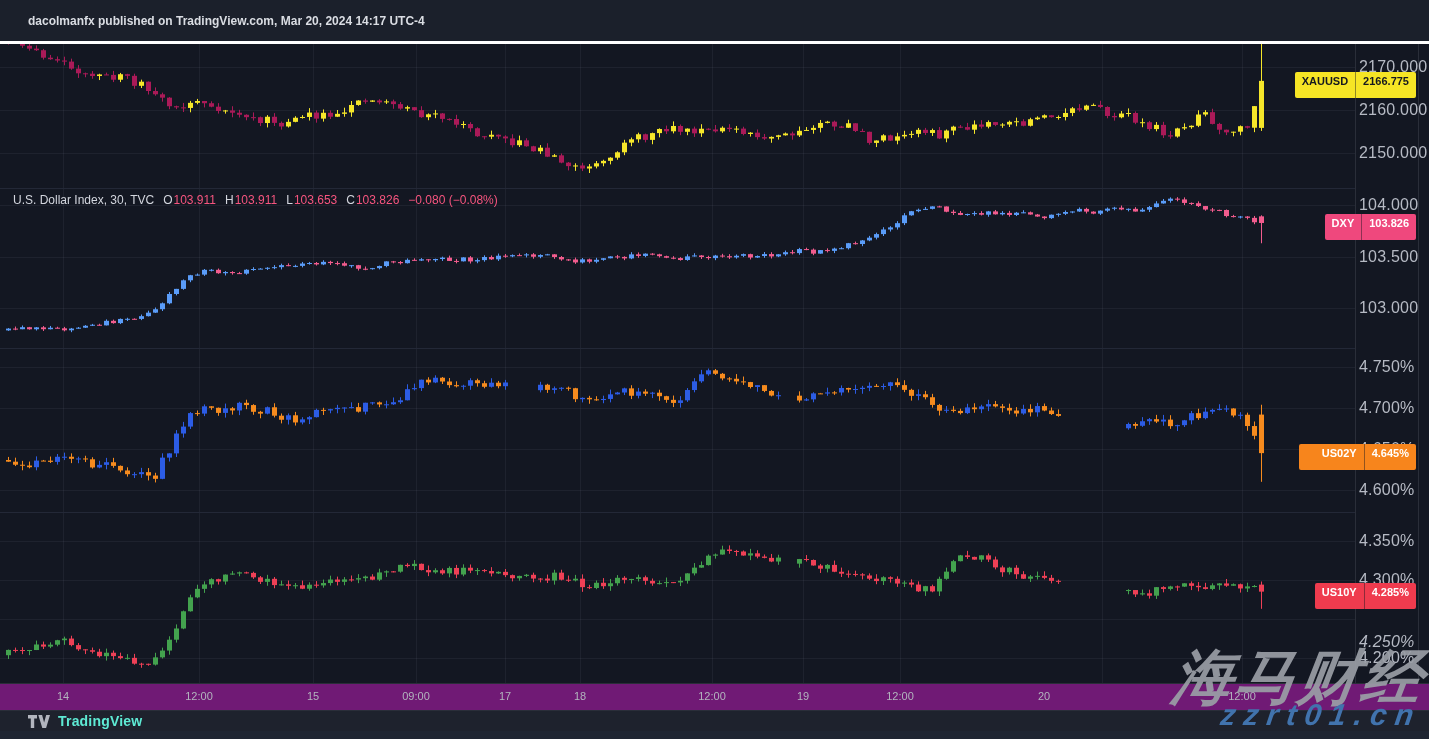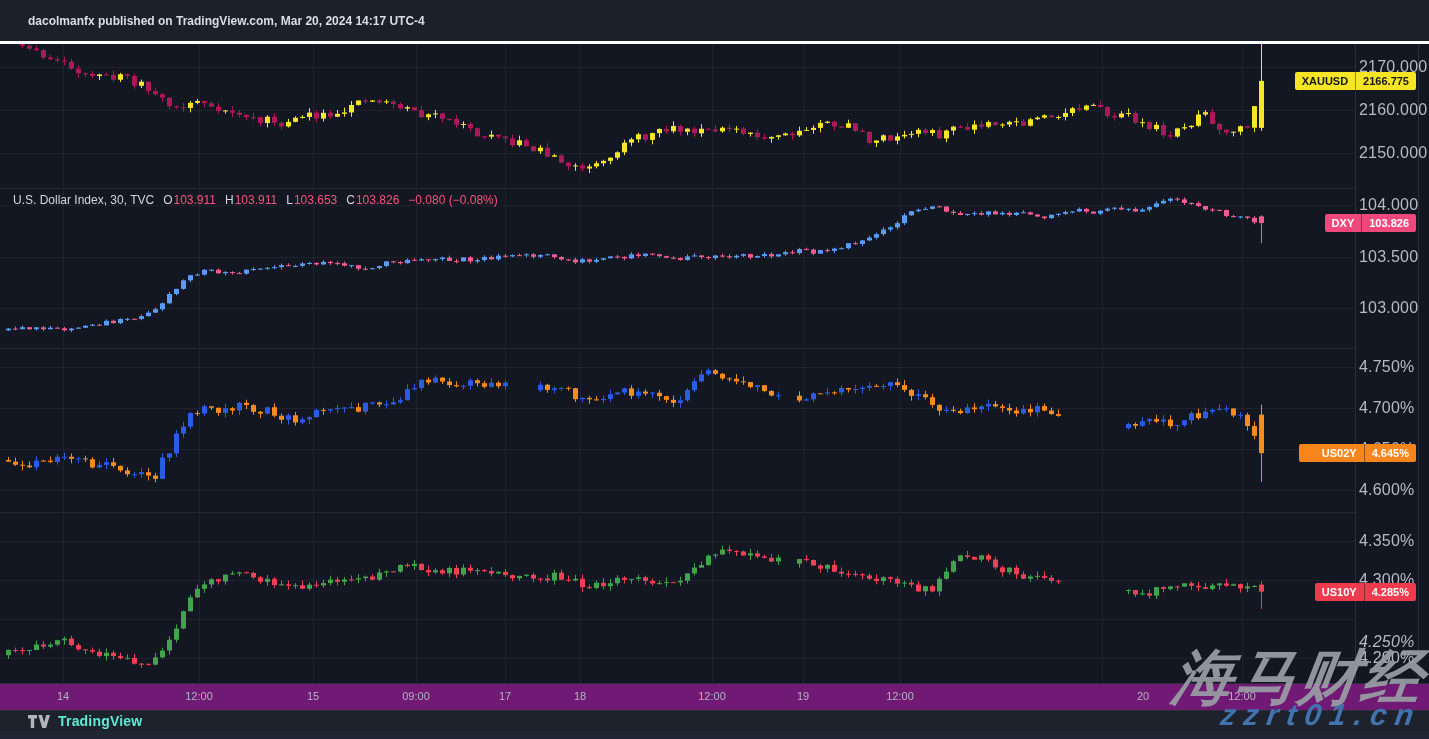--- a/index.html
+++ b/index.html
@@ -15,21 +15,21 @@
   .chart svg.pane { position:absolute; left:0; display:block; }
 
   .pane-divider { position:absolute; left:0; width:1355px; height:1px; background:#232837; z-index:5; }
   .vline { position:absolute; width:1px; background:#2a2e39; top:0; height:655px; z-index:6; }
   .axis-sep { left:1355px; }
   .right-edge { left:1418px; }
 
   .tick-label { position:absolute; left:1359px; width:55px; text-align:right;
     font-size:16px; line-height:14px; color:#b6bac4; z-index:8; letter-spacing:.2px; }
 
-  .badge { position:absolute; right:13px; display:flex; height:18px; border-radius:2px;
+  .badge { position:absolute; right:13px; display:flex; height:26px; border-radius:2px;
     overflow:hidden; font-size:11px; font-weight:700; line-height:18px; z-index:40; }
   .badge .chip { padding:0 7px; }
   .badge .chip.sym { border-right:1px solid rgba(19,23,34,.45); }
 
   .legend { position:absolute; left:13px; top:165px; z-index:12; font-size:12px;
     color:#d3d6de; white-space:nowrap; }
   .legend .ohlc-k { margin-left:9px; color:#d3d6de; }
   .legend .ohlc-v { margin-left:1px; color:#f7557f; }
   .legend .leg-change { margin-left:9px; color:#f7557f; }
 
@@ -1572,21 +1572,21 @@
 <div class="time-axis" id="time-axis">
     <div class="time-label" style="left: 63px;">14</div>
     <div class="time-label" style="left: 199px;">12:00</div>
     <div class="time-label" style="left: 313px;">15</div>
     <div class="time-label" style="left: 416px;">09:00</div>
     <div class="time-label" style="left: 505px;">17</div>
     <div class="time-label" style="left: 580px;">18</div>
     <div class="time-label" style="left: 712px;">12:00</div>
     <div class="time-label" style="left: 803px;">19</div>
     <div class="time-label" style="left: 900px;">12:00</div>
-    <div class="time-label" style="left: 1143px; text-align: right;">20</div>
+    <div class="time-label" style="left: 1044px; text-align: right;">20</div>
     <div class="time-label" style="left: 1242px;">12:00</div>
   </div>
 
 <div class="watermark-cn">海马财经</div>
 <div class="watermark-url">zzrt01.cn</div>
 
 <div class="footer">
   <a class="tv-link">
     <svg width="22" height="15" viewBox="0 0 22 15">
       <path fill="#b2b5be" d="M0 1h9v3.6H6.2V14H2.8V4.6H0z"></path>

